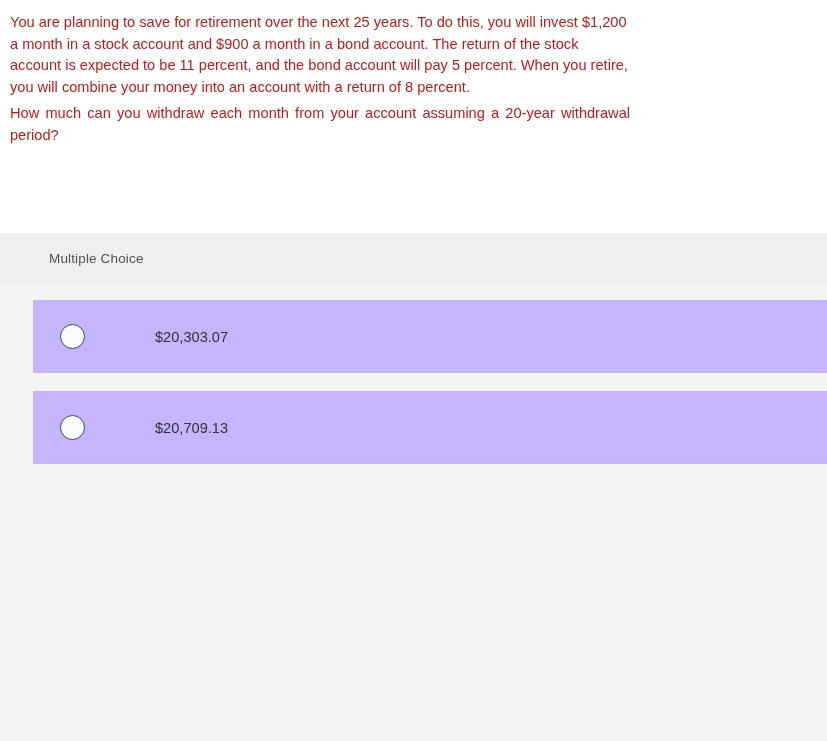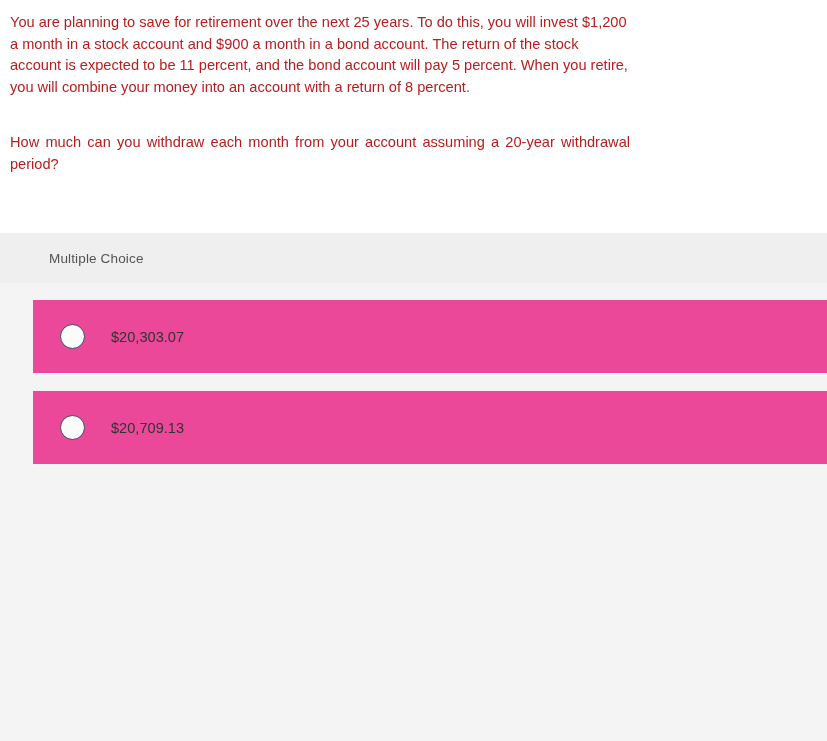--- a/index.html
+++ b/index.html
@@ -28,21 +28,21 @@
     color: #b91c1c;
     margin: 0;
     text-align: justify;
     text-justify: inter-word;
     width: 620px;
   }
   .question-para.first {
     text-align: left;
   }
   .question-para.second {
-    margin-top: 34px;
+    margin-top: 5px;
   }
 
   
   .answer-panel {
     position: absolute;
     left: 0;
     top: 233px;
     width: 827px;
     bottom: 0;
     background: #f4f4f4;
@@ -58,26 +58,27 @@
   .panel-header-label {
     font-size: 13.5px;
     color: #545454;
     letter-spacing: 0.15px;
   }
 
   .options-list {
     padding-top: 17px;
   }
   .option-row {
-    background: #ec4899;
+    background: #c4b5fd;
     margin-left: 33px;
     height: 73px;
     display: flex;
     align-items: center;
     margin-bottom: 18px;
+    gap: 44px;
   }
   .radio-outer {
     width: 25px;
     height: 25px;
     border: 1.6px solid #3b4a5f;
     border-radius: 50%;
     box-sizing: border-box;
     background: #fbfbfb;
     margin-left: 27px;
     flex: 0 0 auto;

